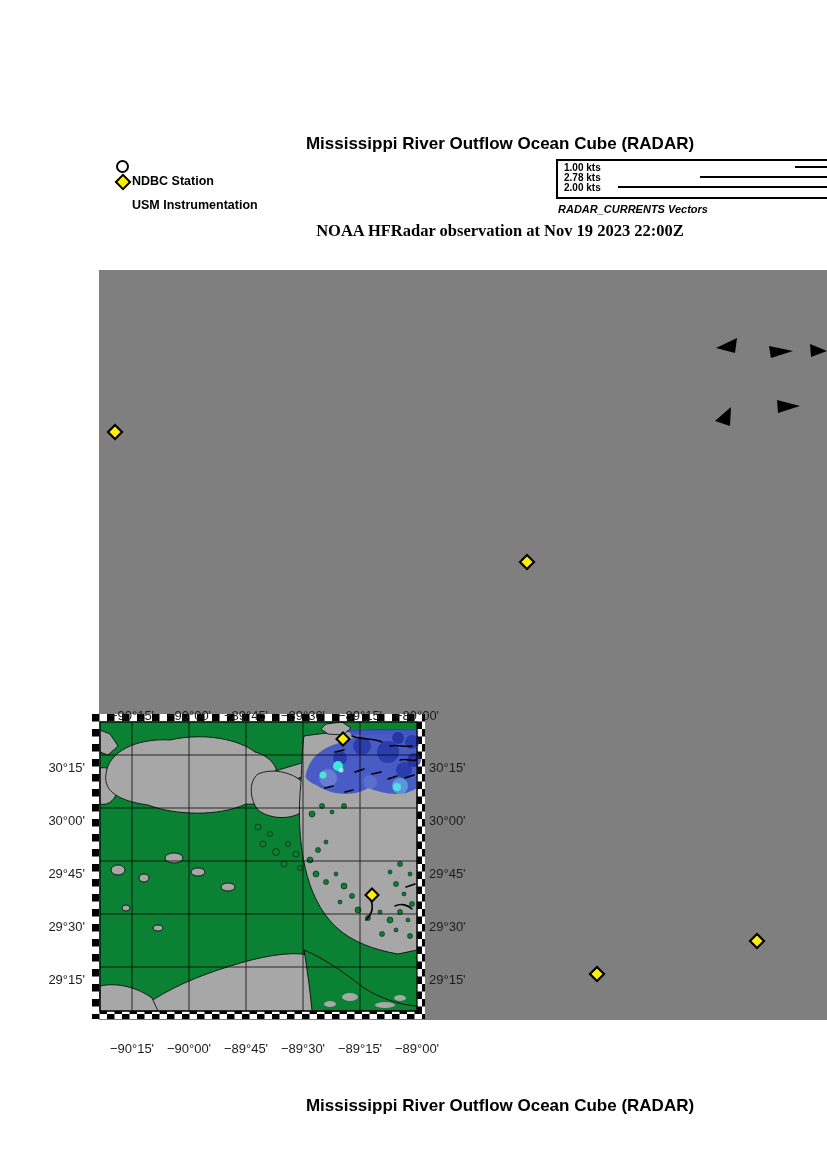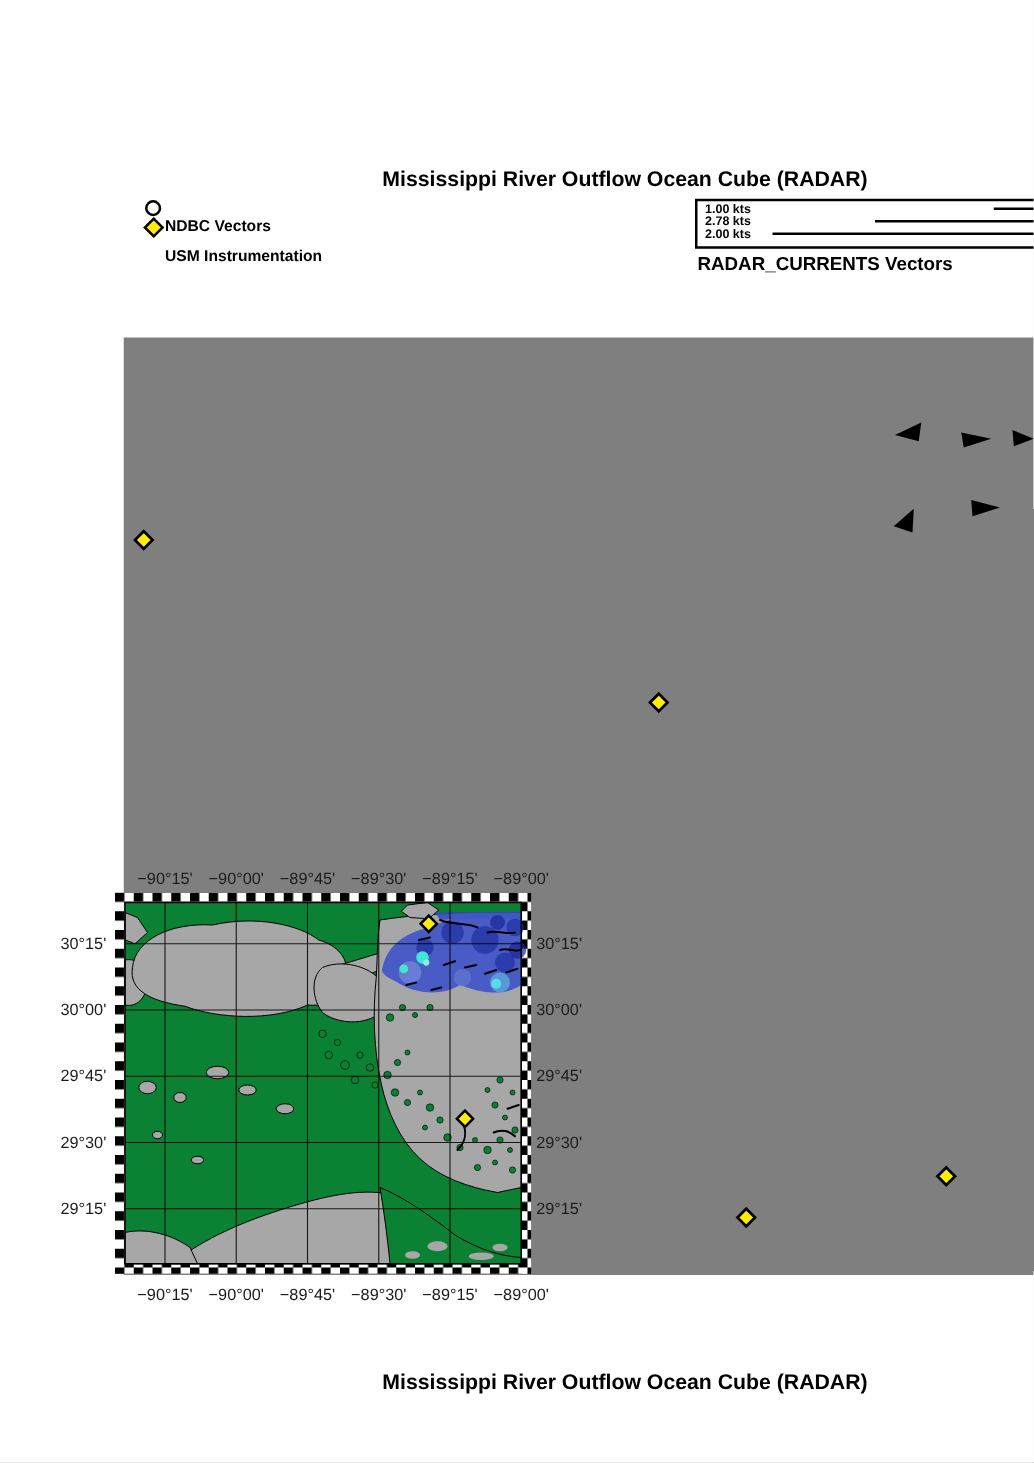--- a/index.html
+++ b/index.html
@@ -4,22 +4,22 @@
 <style>
   html,body{margin:0;padding:0;background:#fff;}
   #page{position:relative;width:827px;height:1170px;overflow:hidden;background:#fff;
         font-family:"Liberation Sans",sans-serif;}
   .abs{position:absolute;}
   .t-title{font-weight:bold;font-size:17px;color:#000;white-space:nowrap;}
   .t-serif{font-family:"Liberation Serif",serif;font-weight:bold;font-size:16.5px;color:#000;white-space:nowrap;}
   .t-miss{font-family:"Liberation Serif",serif;font-weight:bold;font-size:12px;color:#000;white-space:nowrap;margin-top:47px;}
   .t-legend{font-weight:bold;font-size:12.5px;color:#000;white-space:nowrap;}
   .t-kts{font-weight:bold;font-size:10px;line-height:10px;color:#000;white-space:nowrap;}
-  .t-cap{font-weight:bold;font-size:15px;color:#000;white-space:nowrap;}
-  .t-tick{font-size:13px;color:#1c1c1c;white-space:nowrap;}
+  .t-cap{font-weight:bold;font-size:11px;color:#000;white-space:nowrap;font-style:italic;}
+  .t-tick{font-size:13px;color:#1c1c1c;white-space:nowrap;margin-top:13px;}
   .ctr{transform:translateX(-50%);}
   .lg-circle{width:9px;height:9px;border:2px solid #000;border-radius:50%;background:#fff;}
   .lg-diamond{width:8px;height:8px;border:2px solid #000;background:var(--station,#ffee00);transform:rotate(45deg);}
   .sline{position:absolute;height:2px;background:#000;}
   #scalebox{border:2px solid #000;background:#fff;}
   #mainmap{background:var(--ocean,#7f7f7f);}
   .latL{width:55px;text-align:right;}
 </style>
 </head>
 <body>
@@ -28,32 +28,33 @@
 
   <div class="abs t-title ctr" style="left:500px;top:134px;">Mississippi River Outflow Ocean Cube (RADAR)</div>
 
   <div class="abs" style="left:116px;top:160px;">
     <div class="lg-circle"></div>
   </div>
   <div class="abs t-legend" style="left:132px;top:158px;margin-top:40px;">USM Instrumentation</div>
   <div class="abs" style="left:117px;top:176px;">
     <div class="lg-diamond"></div>
   </div>
-  <div class="abs t-legend" style="left:132px;top:174px;">NDBC Vectors</div>
+  <div class="abs t-legend" style="left:132px;top:174px;">NDBC Station</div>
 
   <div id="scalebox" class="abs" style="left:556px;top:159px;width:290px;height:36px;">
     <div class="abs t-kts" style="left:6px;top:2px;">1.00 kts</div>
     <div class="abs t-kts" style="left:6px;top:12px;">2.78 kts</div>
     <div class="abs t-kts" style="left:6px;top:22px;">2.00 kts</div>
   </div>
   <div class="sline" style="left:795px;top:166px;width:40px;"></div>
   <div class="sline" style="left:700px;top:176px;width:135px;"></div>
   <div class="sline" style="left:618px;top:186px;width:217px;"></div>
   <div class="abs t-cap" style="left:558px;top:203px;">RADAR_CURRENTS Vectors</div>
 
+  <div class="abs t-serif ctr" style="left:500px;top:221px;">NOAA HFRadar observation at Nov 19 2023 22:00Z</div>
   <div class="abs t-miss" style="left:780px;top:222px;">Miss Ri</div>
 
   <div id="mainmap" class="abs" style="left:99px;top:270px;width:728px;height:750px;"></div>
 
   <svg class="abs" style="left:0;top:0;" width="827" height="1170">
     <g fill="#000">
       <polygon points="737,338 716,348 735,353"></polygon>
       <polygon points="769,346 793,351 771,358"></polygon>
       <polygon points="810,344 827,351 811,357"></polygon>
       <polygon points="731,407 715,421 730,426"></polygon>

